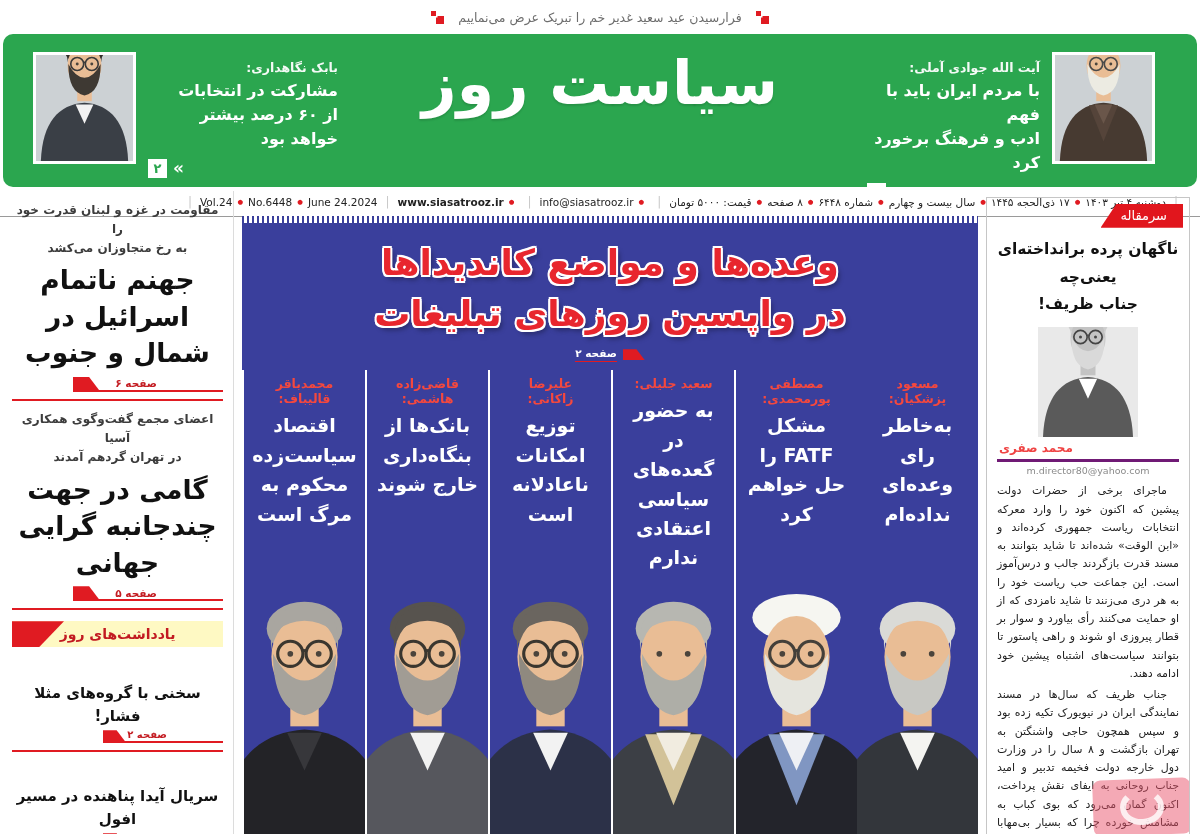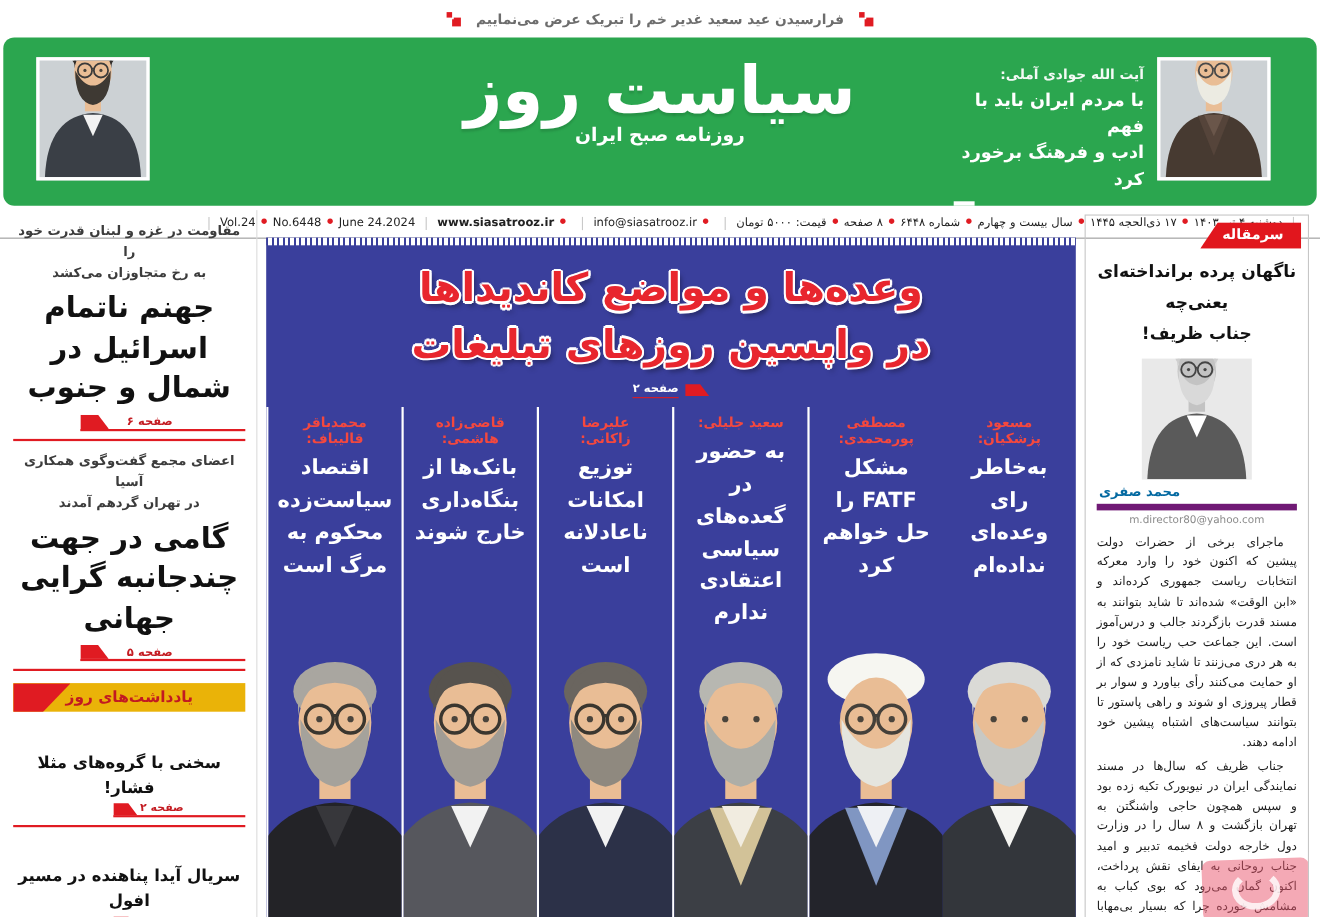--- a/index.html
+++ b/index.html
@@ -2,21 +2,21 @@
 <html lang="fa"><head>
 <meta charset="utf-8">
 <style>
   * { box-sizing: border-box; margin: 0; padding: 0; }
   html,body { background:#fff; }
   body { font-family: "DejaVu Sans", sans-serif; }
   .page { position:relative; width:1200px; height:834px; margin:0 auto; background:#fff; overflow:hidden; }
 
   
   .topbar { height:34px; display:flex; align-items:center; justify-content:center; gap:14px; }
-  .topbar-msg { font-size:12.5px; font-weight:bold; color:#6d6d6d; direction:rtl; }
+  .topbar-msg { font-size:12.5px; font-weight:normal; color:#6d6d6d; direction:rtl; }
   .deco { position:relative; width:13px; height:13px; display:inline-block; }
   .deco::before { content:''; position:absolute; right:0; bottom:0; width:8px; height:8px; background:#e01b22; }
   .deco::after  { content:''; position:absolute; left:0; top:0; width:5px; height:5px; background:#e01b22; box-shadow:0 0 0 1.5px #fff; }
 
   
   .masthead { position:relative; margin:0 3px; height:153px; background:#2ba64f; border-radius:10px; overflow:hidden; }
   .brand { position:absolute; left:0; right:0; top:6px; text-align:center; color:#fff; direction:rtl; }
   .brand-title { font-size:60px; font-weight:bold; line-height:1.45; letter-spacing:-2px; text-shadow:0 2px 2px rgba(0,0,0,.12); }
   .brand-sub { font-size:17px; font-weight:bold; margin-top:-14px; }
   .teaser { position:absolute; top:18px; display:flex; gap:12px; align-items:flex-start; }
@@ -47,21 +47,21 @@
   .editorial { width:204px; flex:0 0 auto; border:1px solid #c6c6c6; margin-top:4px; padding:8px 10px; direction:rtl; position:relative; overflow:hidden; }
 
   
   .story { padding:4px 0 2px; text-align:center; }
   .story-kicker { font-size:12px; font-weight:bold; color:#3c3c3c; line-height:1.6; white-space:pre-line; }
   .story-headline { font-size:26.5px; font-weight:900; color:#111; line-height:1.38; margin-top:4px; white-space:pre-line; }
   .pageref { position:relative; height:16px; margin-top:4px; width:150px; border-bottom:2.5px solid #e01b22; display:flex; align-items:flex-end; direction:rtl; justify-content:flex-start; }
   .pageref .flag { position:absolute; left:0; bottom:0; width:26px; height:13px; background:#e01b22; clip-path:polygon(0 0,62% 0,100% 100%,0 100%); }
   .pageref .pr-text { font-size:10.5px; font-weight:bold; color:#c41d23; margin-right:66px; line-height:1.2; }
   .story-divider { border:0; border-top:2.5px solid #e01b22; margin:7px 0 3px; }
-  .notes-bar { position:relative; height:26px; background:#eab308; margin:6px 0 2px; display:flex; align-items:center; justify-content:center; }
+  .notes-bar { position:relative; height:26px; background:#fef9c3; margin:6px 0 2px; display:flex; align-items:center; justify-content:center; }
   .notes-bar .nb-arrow { position:absolute; left:0; top:0; width:52px; height:100%; background:#e01b22; clip-path:polygon(0 0,100% 0,52% 100%,0 100%); }
   .notes-title { font-size:14px; font-weight:800; color:#c21a21; }
   .note-item { padding:7px 0 2px; text-align:center; }
   .note-item + .note-item { border-top:2px solid #e01b22; margin-top:5px; }
   .note-text { font-size:15px; font-weight:800; color:#111; line-height:1.5; white-space:pre-line;margin-top:26px; }
   .note-item .pageref { width:120px; margin-top:2px; height:14px; border-bottom-width:2px; }
   .note-item .pageref .flag { width:22px; height:11px; }
   .note-item .pageref .pr-text { margin-right:56px; font-size:10px; }
 
   
@@ -73,25 +73,25 @@
   .panel-pageref .pp-text { color:#fff; font-size:10.5px; font-weight:bold; border-bottom:1.5px solid #e01b22; padding-bottom:2px; }
   .cands { flex:1 1 auto; display:flex; direction:rtl; margin-top:6px; }
   .cand { flex:1 1 0; display:flex; flex-direction:column; min-width:0; }
   .cand + .cand { border-left:2px solid #fff; }
   .cand-name { color:#f4483e; font-size:12.5px; font-weight:800; text-align:center; padding:6px 14px 3px; }
   .cand-quote { color:#fff; font-size:19px; font-weight:800; line-height:1.55; text-align:center; padding:2px 7px; }
   .cand-photo { margin-top:auto; height:268px; }
   .cand-photo svg { width:100%; height:100%; display:block; }
 
   
-  .ed-label { width:max-content; margin:-2px -4px 8px auto; background:#e1161d; color:#fff; font-size:13px; font-weight:700; padding:4px 16px 5px 20px; clip-path:polygon(16px 0,100% 0,100% 100%,0 100%); }
+  .ed-label { width:max-content; margin:-2px -4px 8px auto; background:#e1161d; color:#fff; font-size:13px; font-weight:400; padding:4px 16px 5px 20px; clip-path:polygon(16px 0,100% 0,100% 100%,0 100%); }
   .ed-title { font-size:15.5px; font-weight:800; color:#111; text-align:center; line-height:1.8; white-space:pre-line; margin-bottom:8px; }
   .ed-photo { width:100px; height:110px; margin:2px auto 4px; background:#e9e9e9; overflow:hidden; filter:grayscale(1); }
   .ed-photo svg { width:100%; height:100%; display:block; }
-  .ed-author { font-size:12px; font-weight:800; color:#0369a1; text-align:left; border-bottom:6px solid #701a75; padding:0 2px 4px; }
+  .ed-author { font-size:12px; font-weight:800; color:#ef4444; text-align:left; border-bottom:3px solid #701a75; padding:0 2px 4px; }
   .ed-email { font-size:9.5px; color:#8a8a8a; text-align:center; padding:3px 0 6px; direction:ltr; }
   .ed-body { font-size:11px; color:#1d1d1d; line-height:1.66; text-align:justify; }
   .ed-p { text-indent:12px; margin-bottom:3px; }
   .watermark { position:absolute; right:-2px; bottom:26px; width:98px; height:56px; background:rgba(233,84,108,.5); border-radius:8px; transform:rotate(-2deg); }
   .watermark::after { content:''; position:absolute; inset:18% 28%; border:6px solid rgba(255,255,255,.8); border-top-color:transparent; border-radius:50%; }
 
   .hidden-defs { position:absolute; width:0; height:0; overflow:hidden; }
 
   
   .avatar { display:block; }
@@ -133,28 +133,36 @@
 
   <div class="topbar">
     <span class="deco"></span>
     <span class="topbar-msg">فرارسیدن عید سعید غدیر خم را تبریک عرض می‌نماییم</span>
     <span class="deco"></span>
   </div>
 
   <div class="masthead">
     <div class="brand">
       <div class="brand-title">سیاست روز</div>
-      <div class="brand-sub">روزنامه صبح ایران</div>
     </div>
 
     <div class="teaser teaser-left">
       <div class="m-photo">
         <svg class="avatar v-negahdari" preserveAspectRatio="xMidYMax slice" viewBox="0 0 120 170">
             <use href="#person"></use>
           </svg>
+      </div>
+      <div class="t-text">
+        <div class="t-kicker">بابک نگاهداری:</div>
+        <div class="t-lines">مشارکت در انتخابات
+از ۶۰ درصد بیشتر خواهد بود</div>
+        <div class="t-pagemark">
+          <span class="t-pagebox">۲</span>
+          <span class="t-chev">«</span>
+        </div>
       </div>
     </div>
 
     <div class="teaser teaser-right">
       <div class="m-photo">
         <svg class="avatar v-javadi" preserveAspectRatio="xMidYMax slice" viewBox="0 0 120 170">
             <use href="#person"></use>
           </svg>
       </div>
       <div class="t-text">

